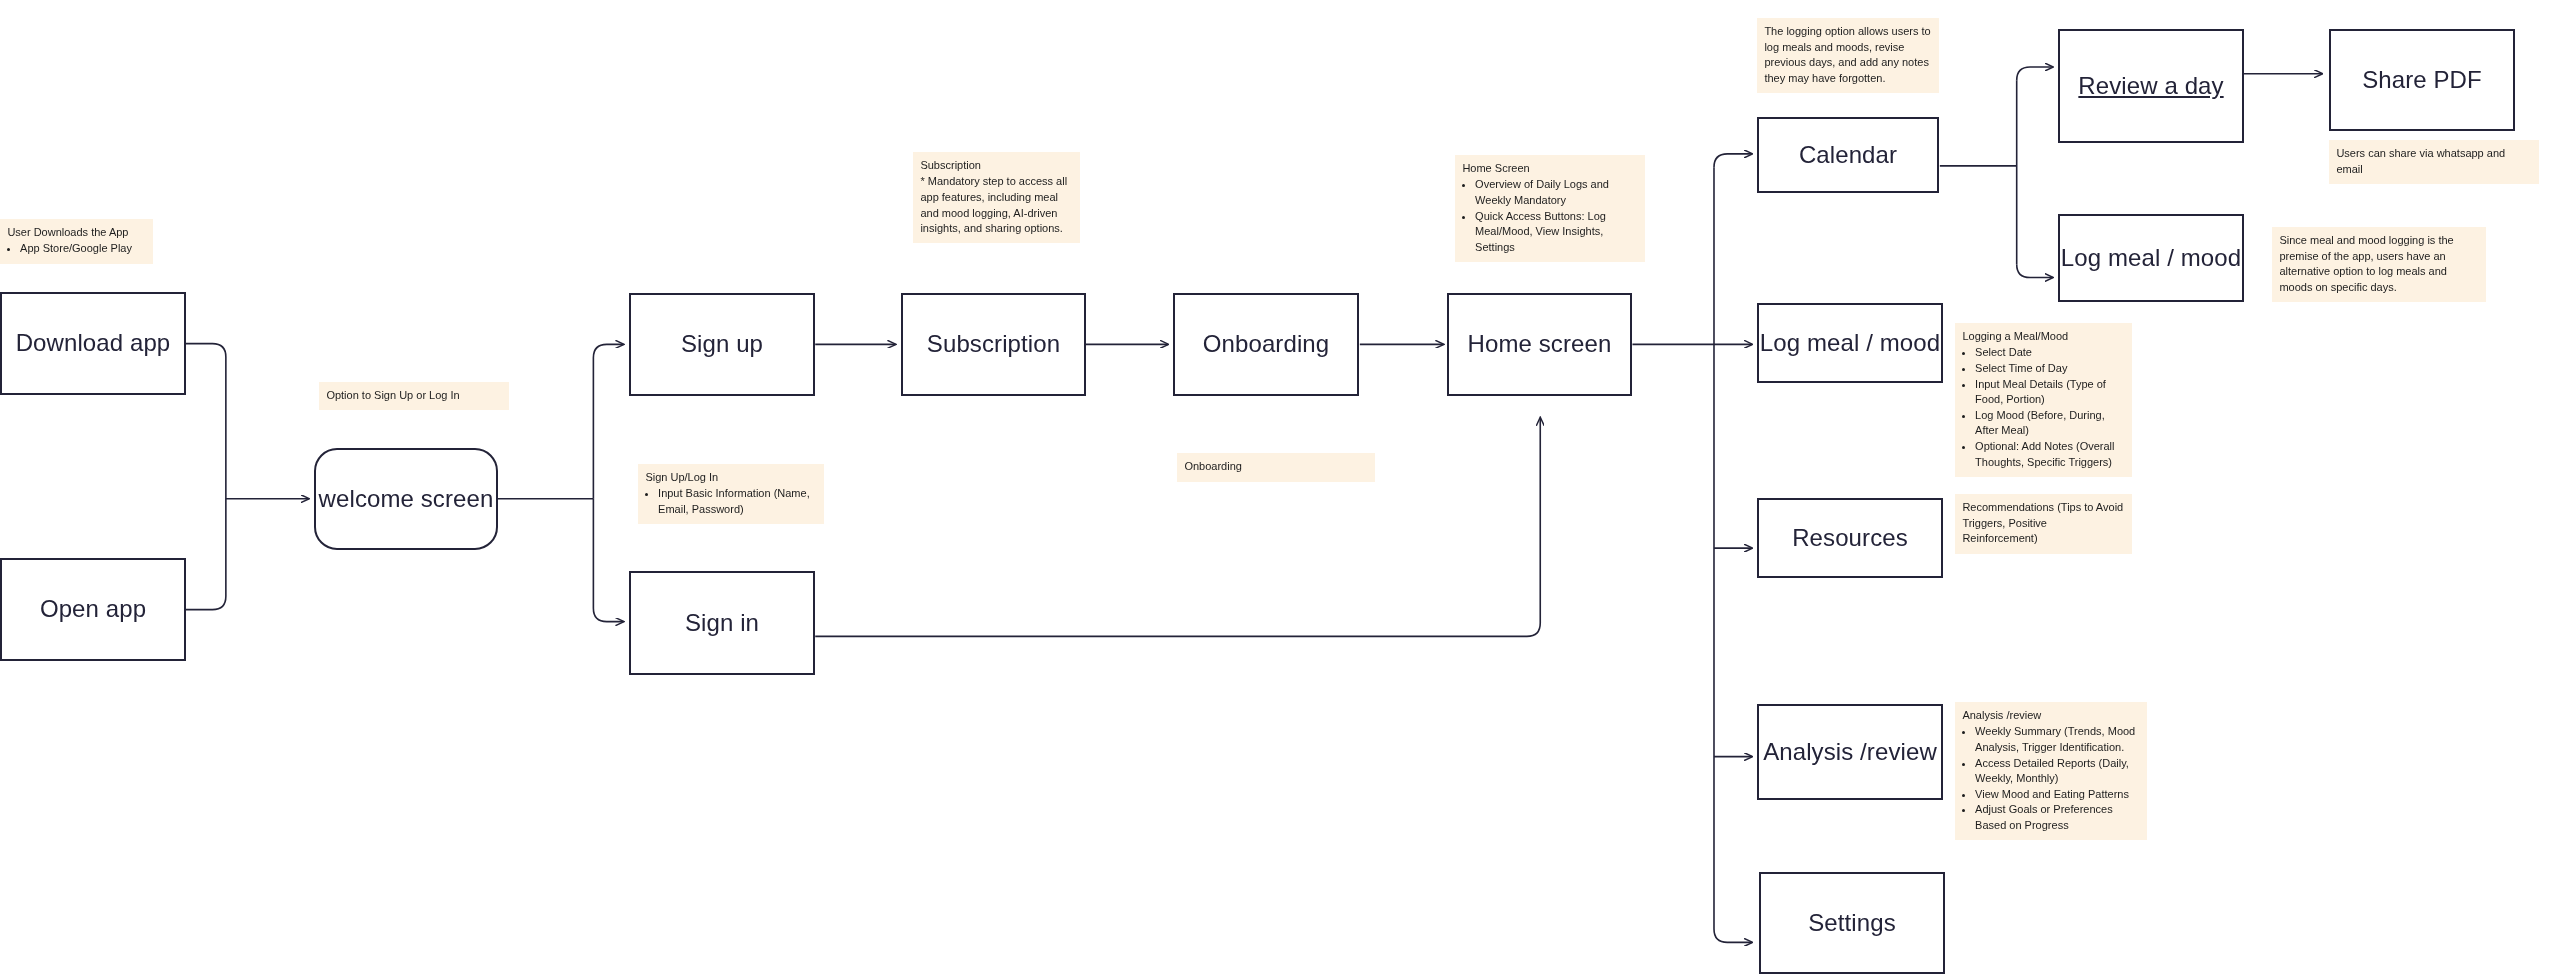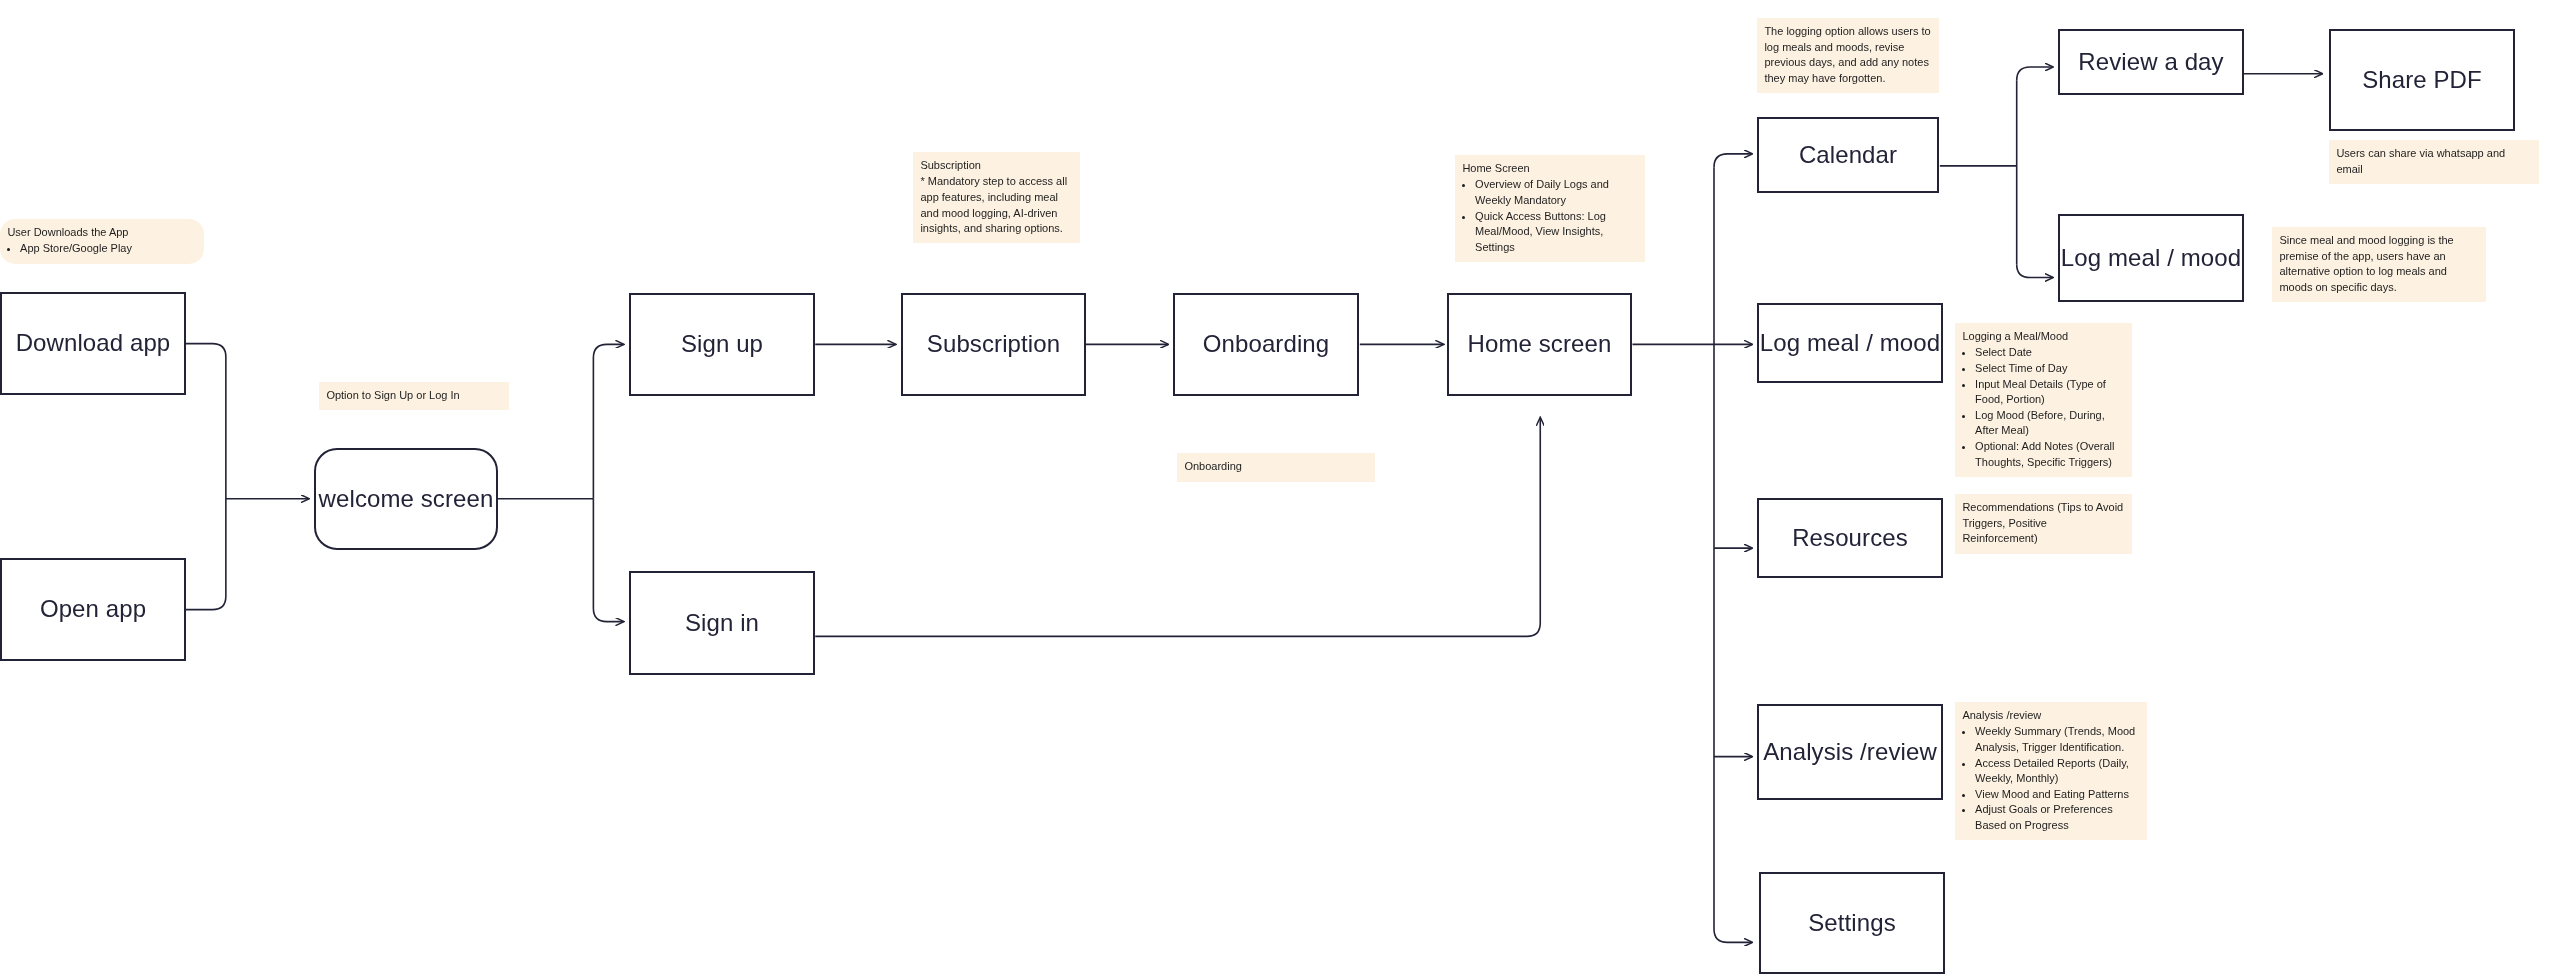--- a/index.html
+++ b/index.html
@@ -152,21 +152,21 @@
   </div>
 
   <div class="node" style="left:1447px; top:293px; width:185px; height:103px;">
     <span>Home screen</span>
   </div>
 
   <div class="node" style="left:1757px; top:117px; width:182px; height:76px;">
     <span>Calendar</span>
   </div>
 
-  <div class="node" style="left:2058px; top:29px; width:186px; height:66px;">
+  <div class="node" style="left:2058px; top:29px; width:186px; height:114px;text-decoration:underline;">
     <span>Review a day</span>
   </div>
 
   <div class="node" style="left:2329px; top:29px; width:186px; height:102px;">
     <span>Share PDF</span>
   </div>
 
   <div class="node" style="left:2058px; top:214px; width:186px; height:88px;">
     <span>Log meal / mood</span>
   </div>
@@ -180,31 +180,37 @@
   </div>
 
   <div class="node" style="left:1757px; top:704px; width:186px; height:96px;">
     <span>Analysis /review</span>
   </div>
 
   <div class="node" style="left:1759px; top:872px; width:186px; height:102px;">
     <span>Settings</span>
   </div>
 
-  <div class="note" style="left:0px; top:219px; width:204px;border-radius:15px;">
+  <div class="note" style="left:0px; top:219px; width:153px;">
     <span class="note-title">User Downloads the App</span>
     <ul>
       <li>App Store/Google Play</li>
     </ul>
   </div>
 
   <div class="note" style="left:319px; top:382px; width:190px;">
     <p class="plain">Option to Sign Up or Log In</p>
   </div>
 
+  <div class="note" style="left:638px; top:464px; width:186px;">
+    <span class="note-title">Sign Up/Log In</span>
+    <ul>
+      <li>Input Basic Information (Name, Email, Password)</li>
+    </ul>
+  </div>
 
   <div class="note" style="left:913px; top:152px; width:167px;">
     <span class="note-title">Subscription</span>
     <p class="plain">* Mandatory step to access all app features, including meal and mood logging, AI-driven insights, and sharing options.</p>
   </div>
 
   <div class="note" style="left:1177px; top:453px; width:198px;">
     <span class="note-title">Onboarding</span>
   </div>
 

